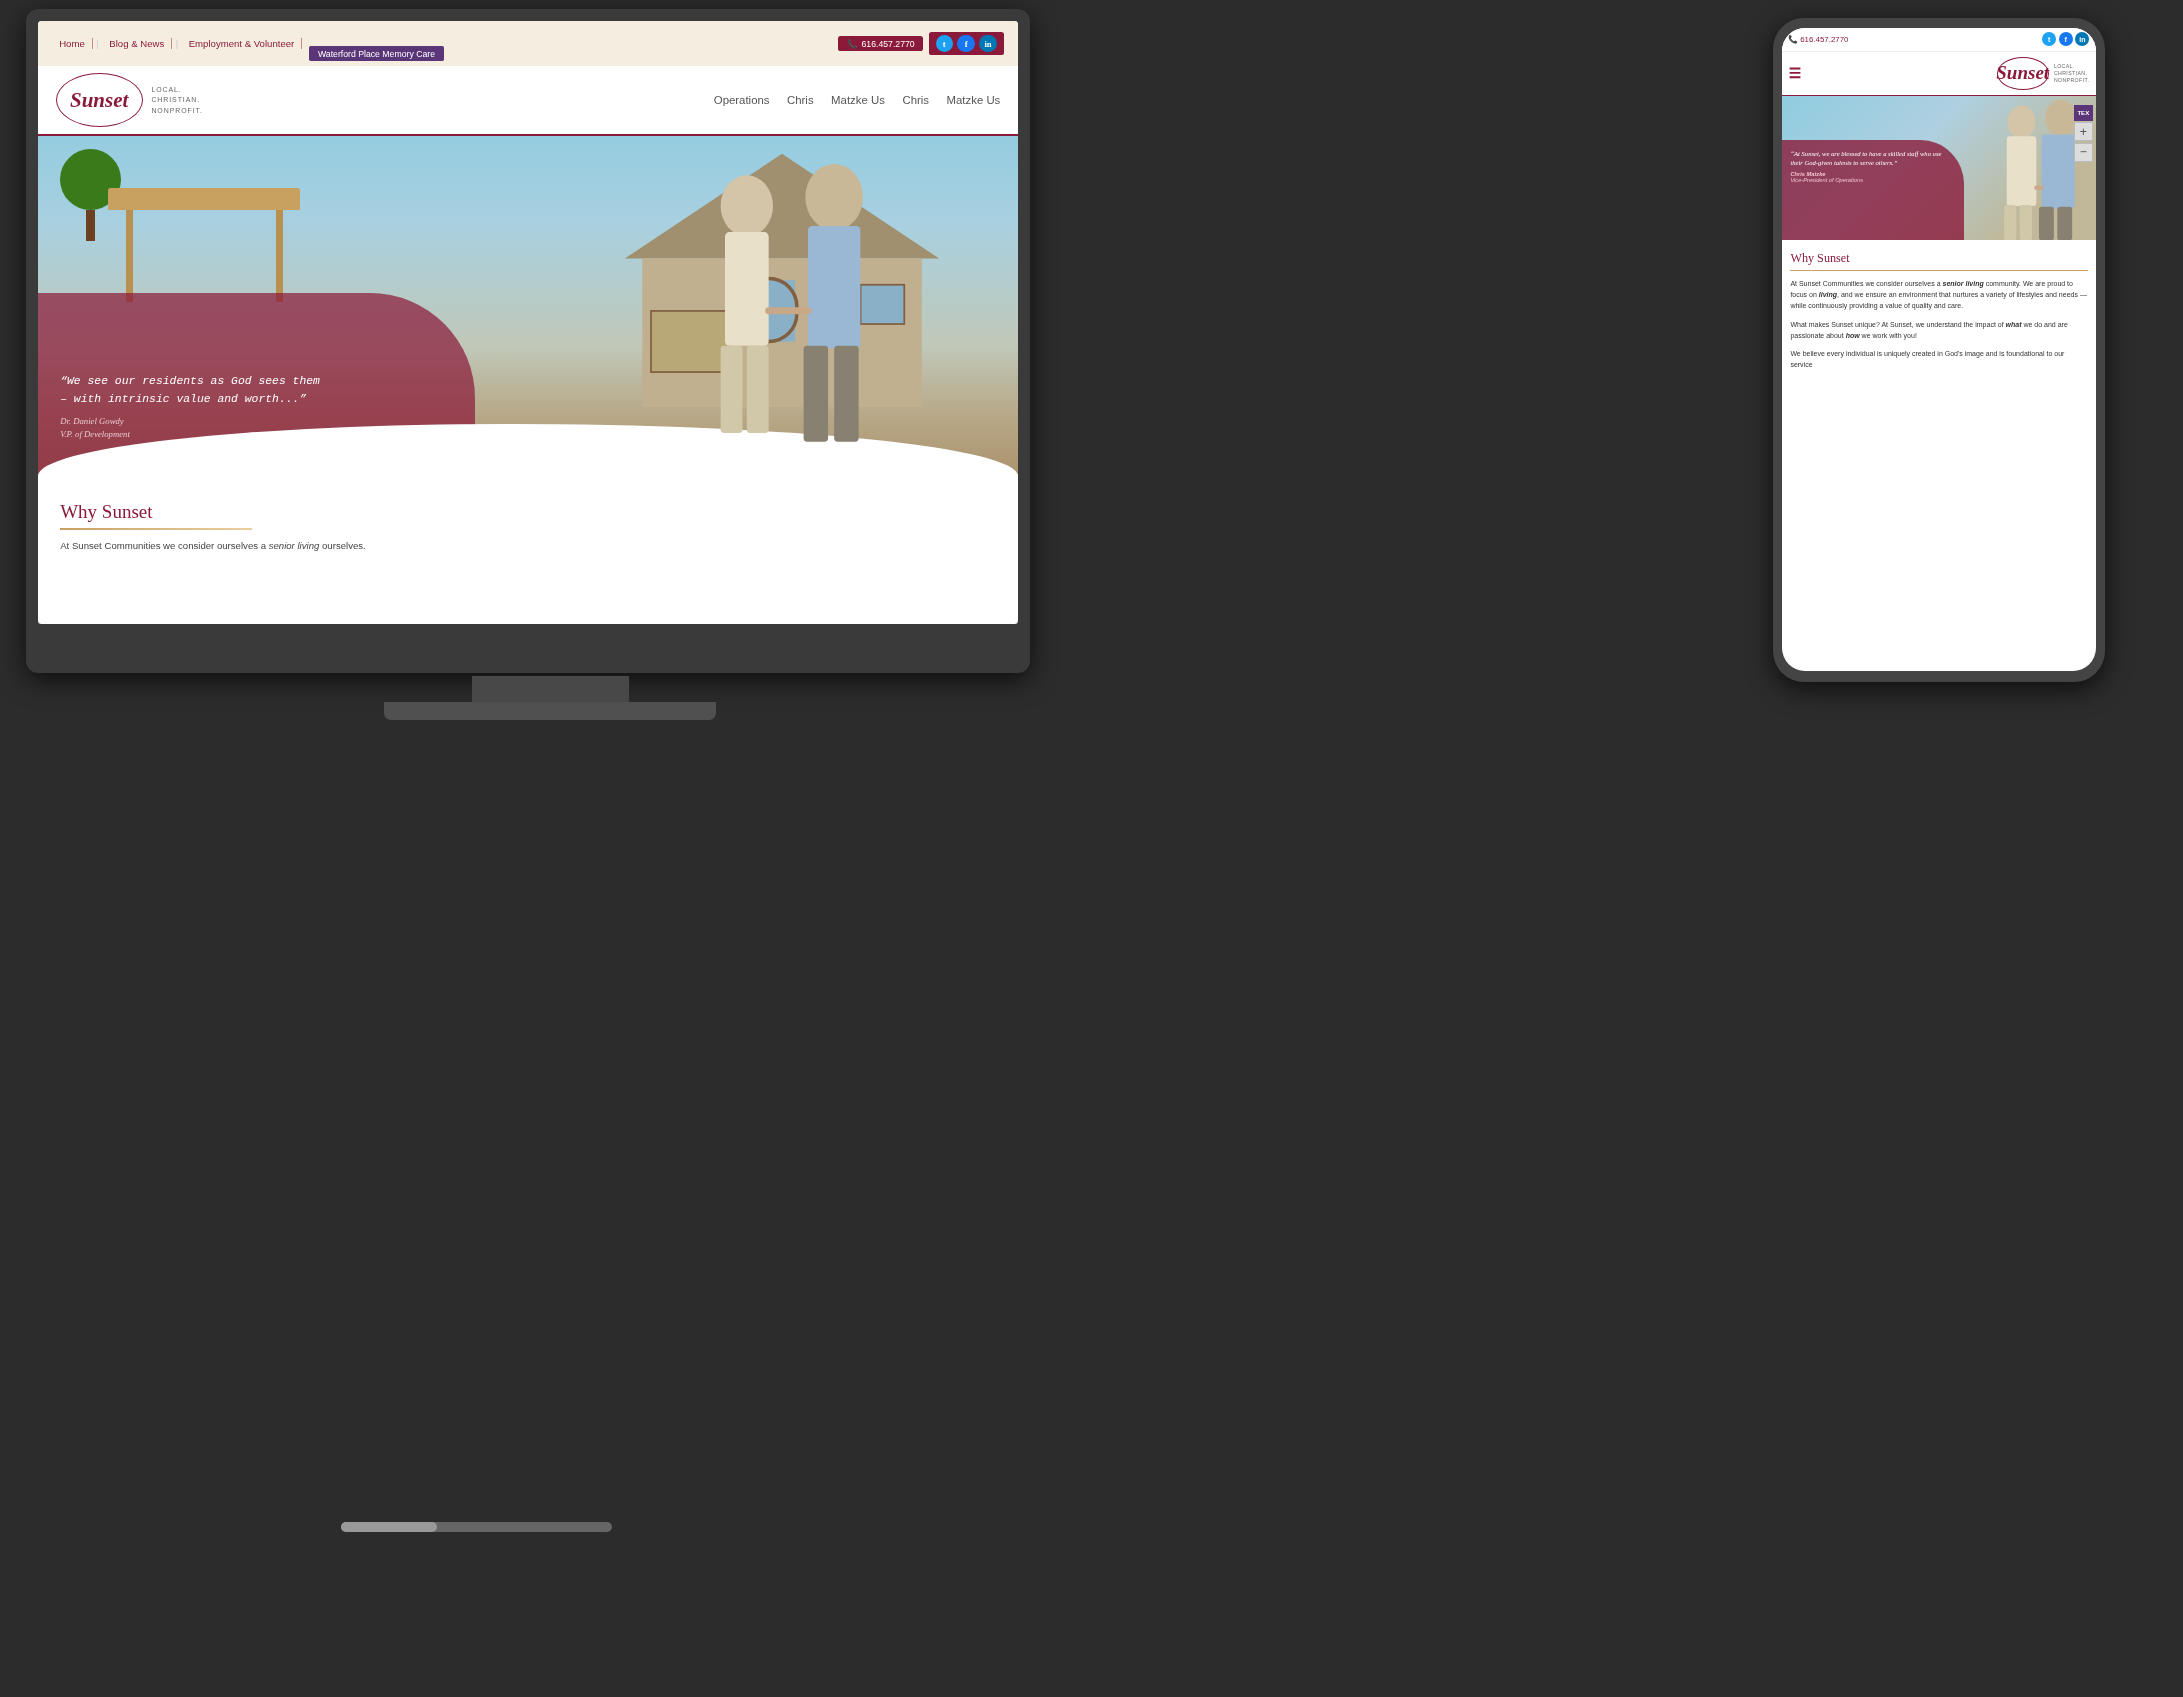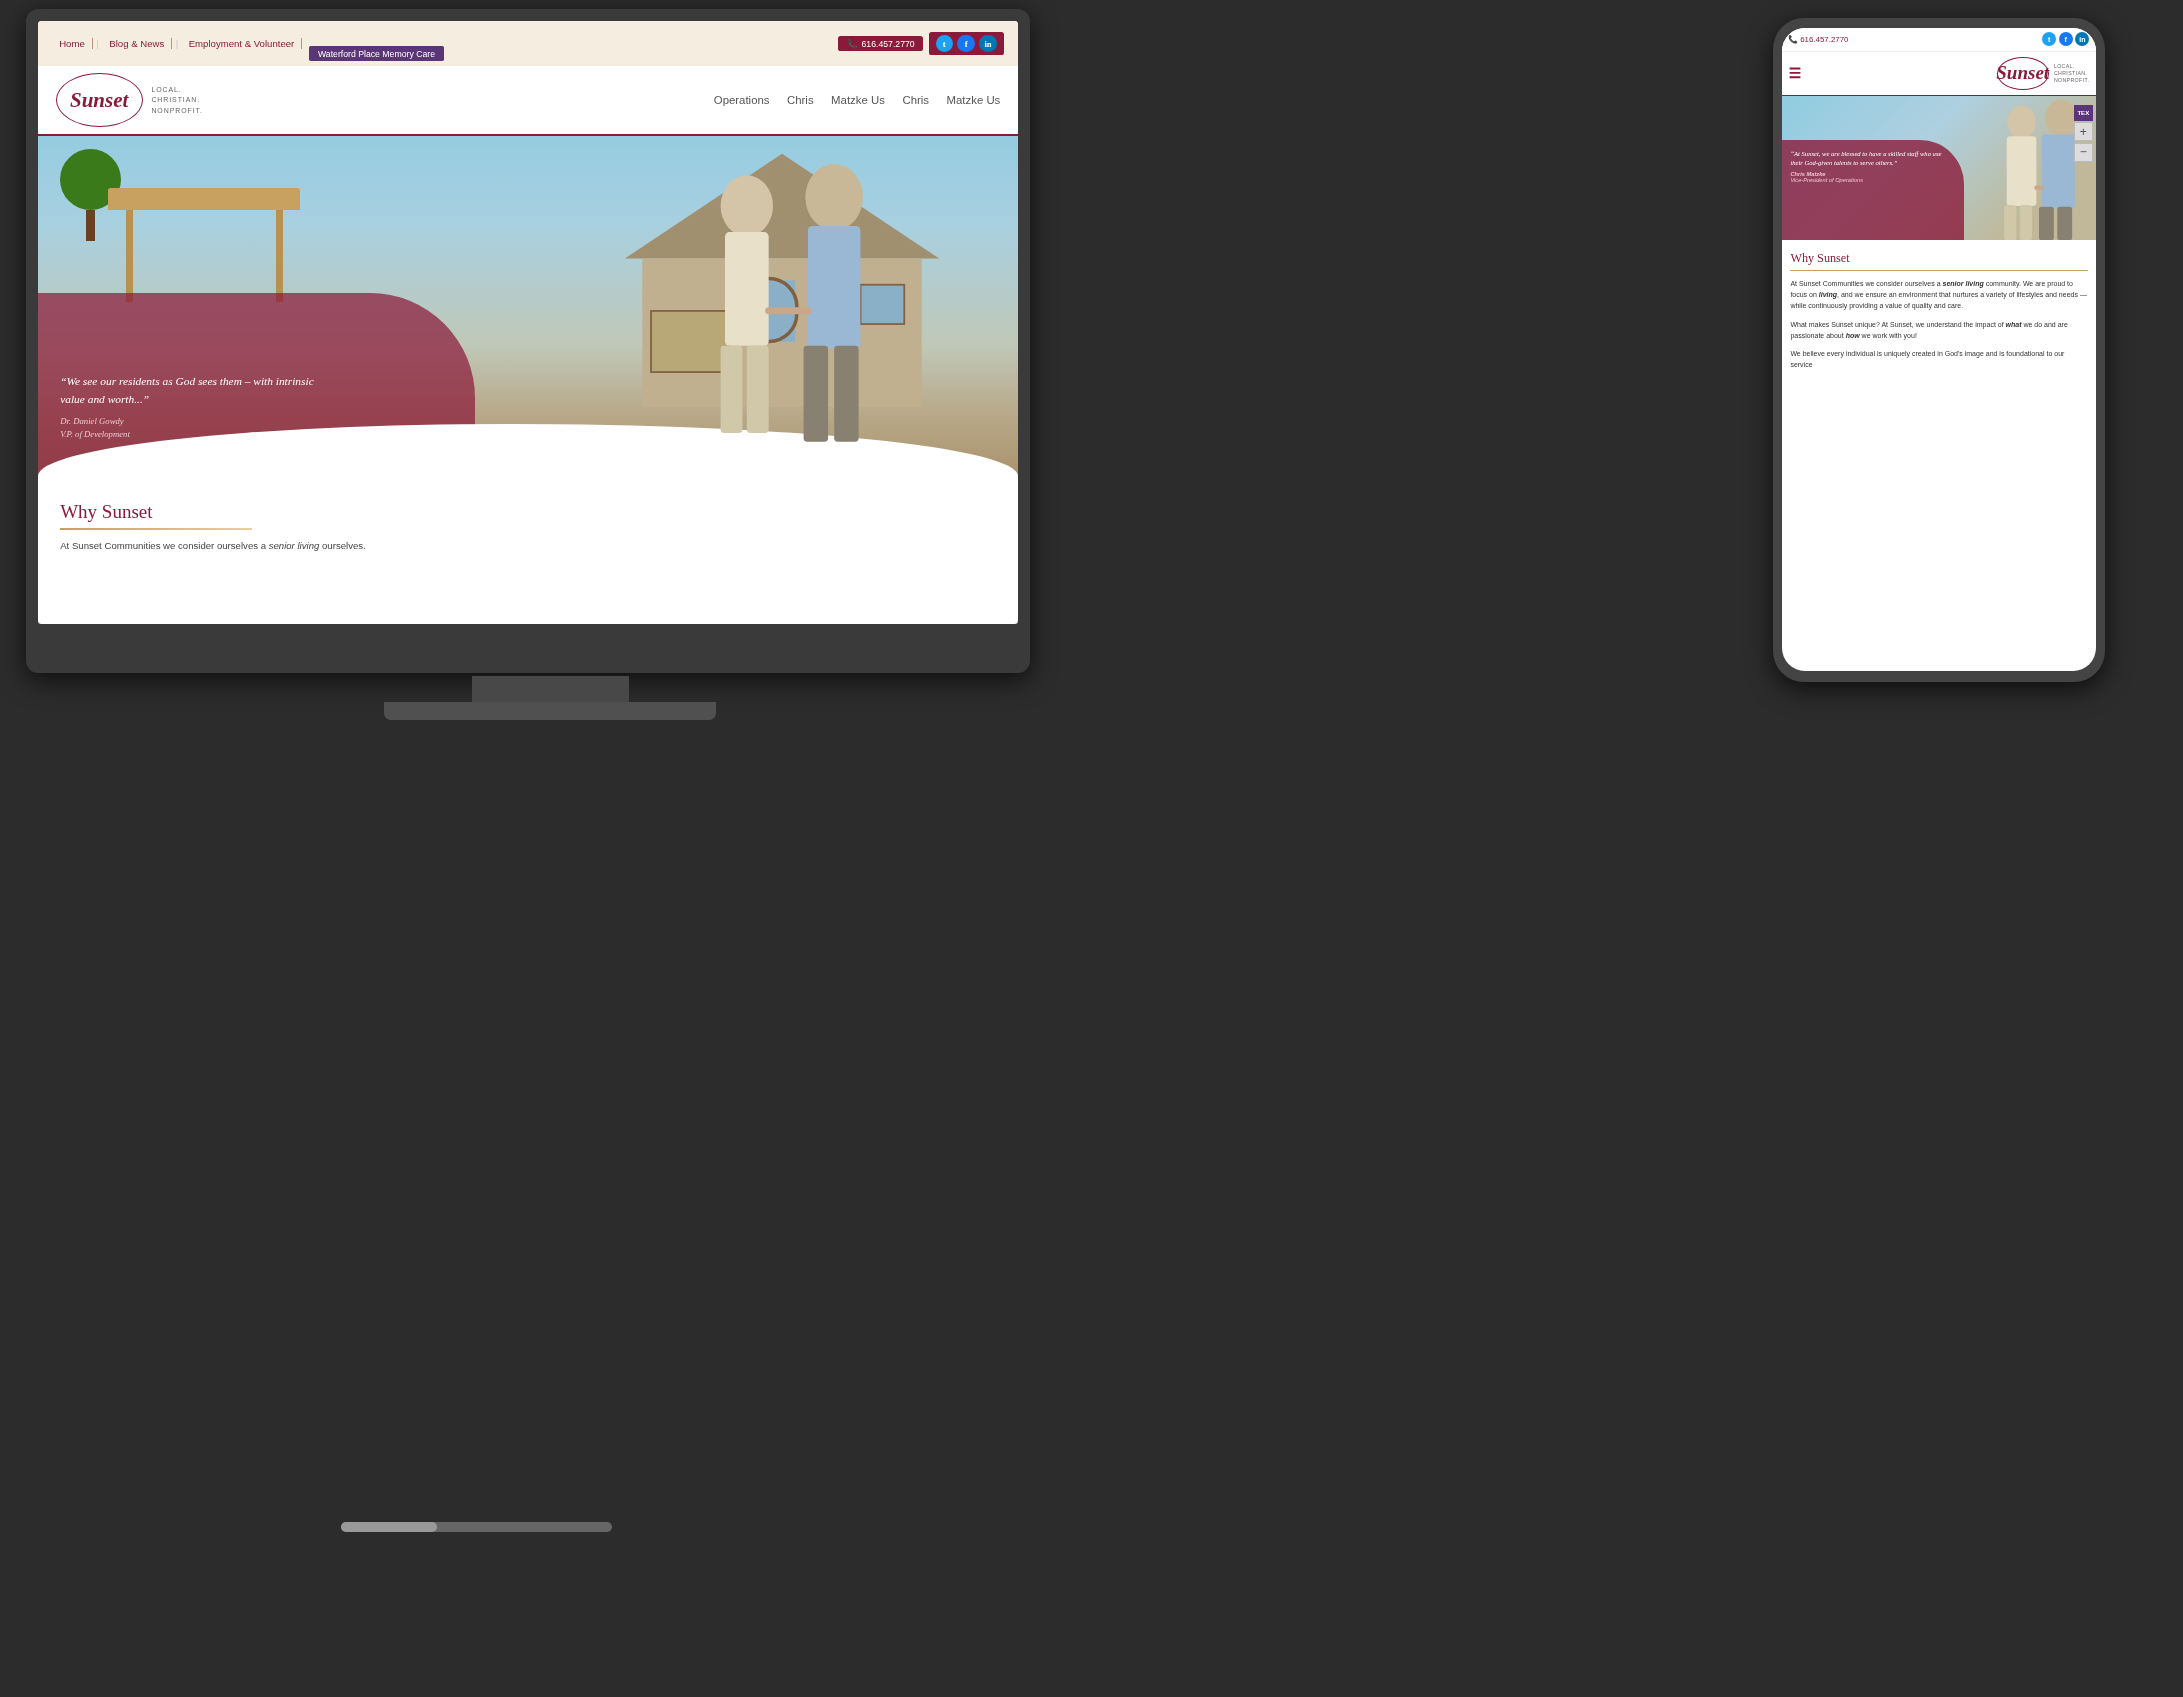--- a/index.html
+++ b/index.html
@@ -344,21 +344,21 @@
       left: 22px;
       width: 271px;
       z-index: 10;
     }
 
     .dw-quote-text {
       color: #fff;
       font-style: italic;
       font-size: 11.4px;
       line-height: 1.55;
-      font-family: Liberation Serif, serif;
+      font-family: Liberation Mono, monospace;
       margin-bottom: 7px;
       margin-top: 24px;
     }
 
     .dw-quote-author {
       color: #e8c8d0;
       font-size: 8.7px;
       font-style: italic;
       font-family: Georgia, serif;
       line-height: 1.5;

